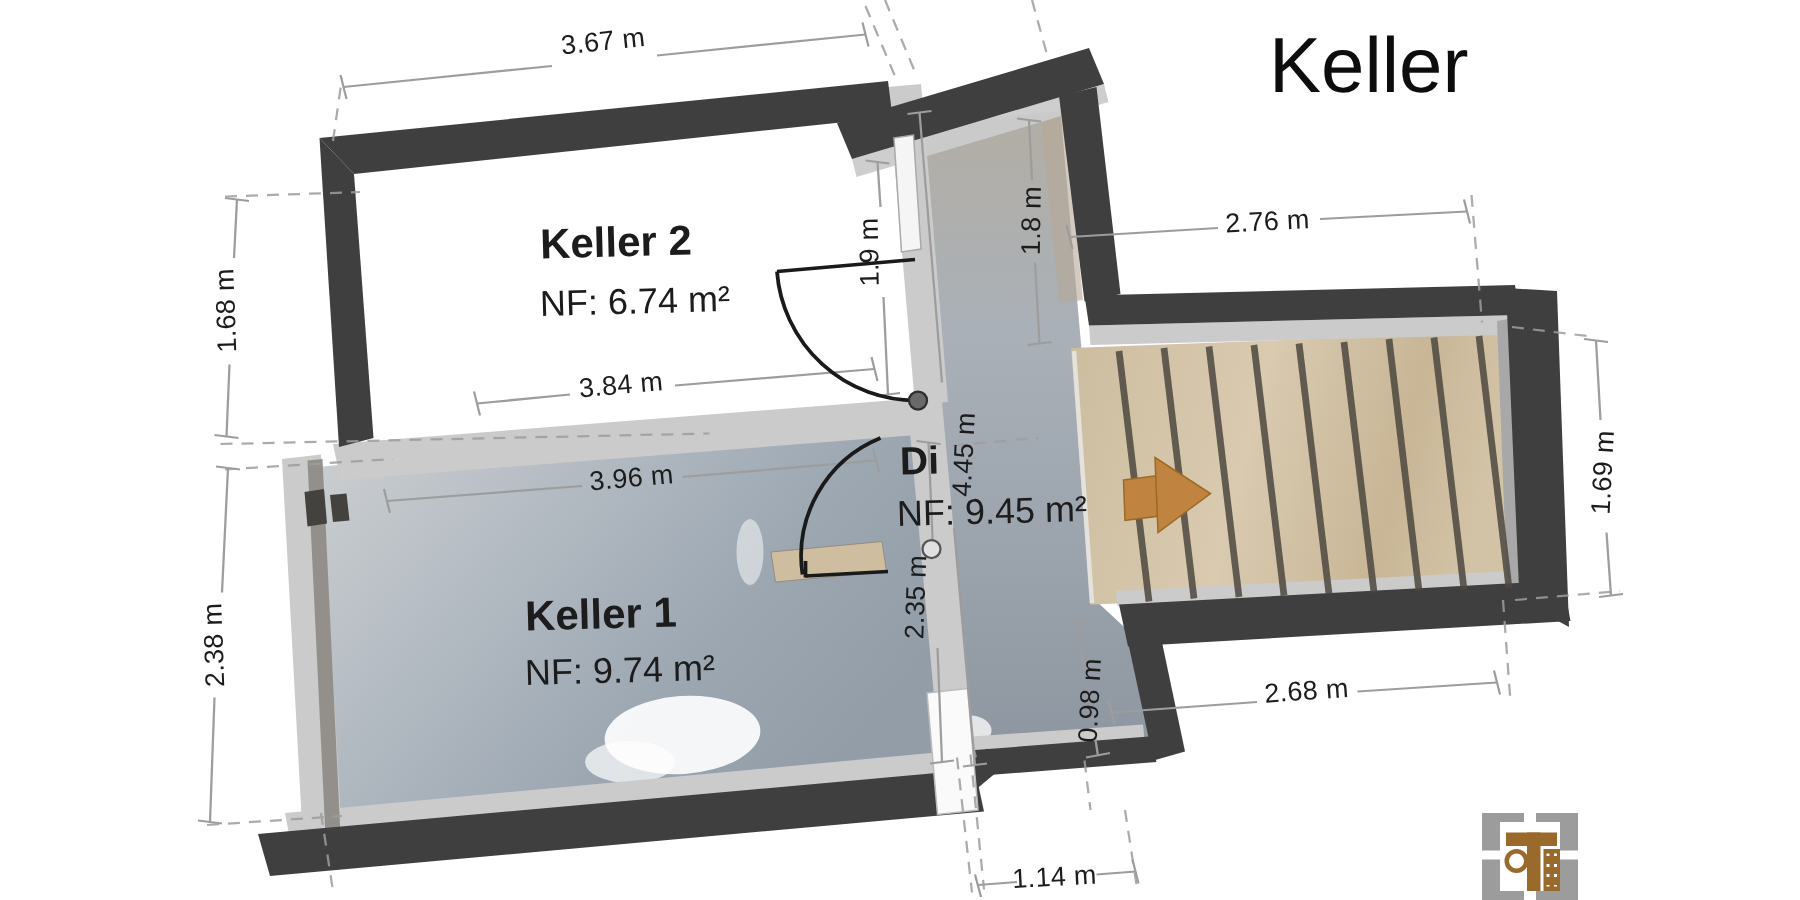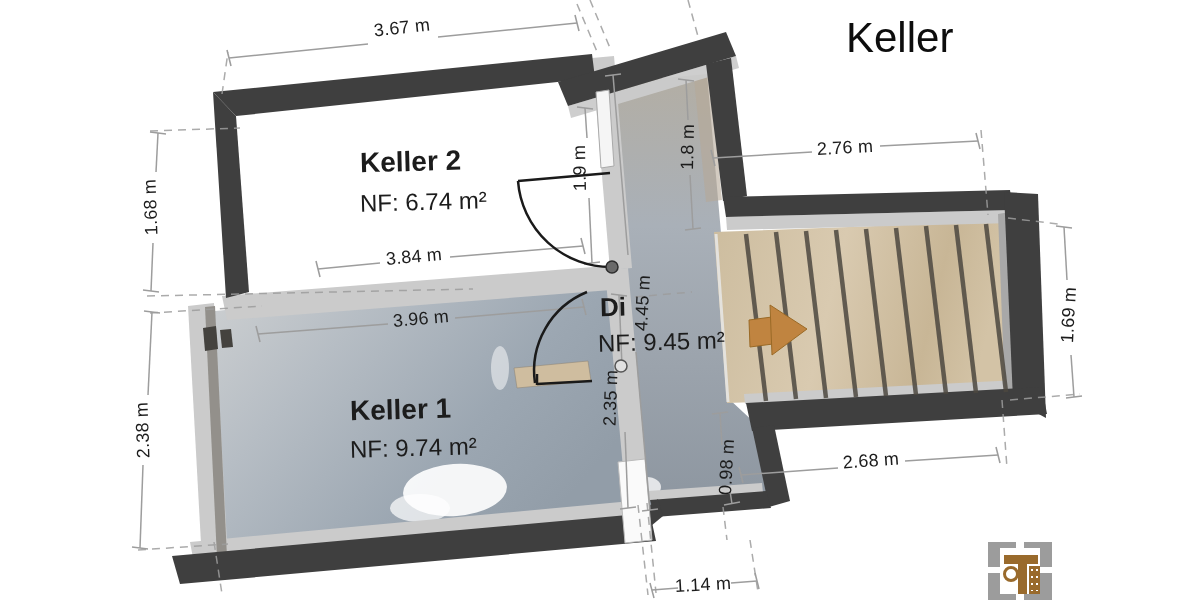--- a/index.html
+++ b/index.html
@@ -7,21 +7,21 @@
     --dim-line:#9d9d9d; --arrow:#c08440; --logo-brown:#996a2c; --logo-gray:#9c9c9c;
   }
   html,body{margin:0;padding:0;background:#fff;}
   .canvas{position:relative;width:1200px;height:600px;background:#fff;overflow:hidden;
           font-family:"Liberation Sans","DejaVu Sans",sans-serif;color:var(--text);}
   .plan-svg{position:absolute;left:0;top:0;}
   .lbl{position:absolute;transform:translate(-50%,-50%) rotate(var(--r,0deg));
        font-size:18px;color:var(--text);white-space:nowrap;letter-spacing:.2px;}
   .room-name{position:absolute;font-weight:bold;font-size:28px;transform:rotate(-1.5deg);white-space:nowrap;}
   .room-area{position:absolute;font-size:24px;transform:rotate(-1.5deg);white-space:nowrap;}
-  .title{position:absolute;left:846px;top:14px;font-size:42px;color:#0d0d0d;}
+  .title{position:absolute;left:846px;top:14px;font-size:52px;color:#0d0d0d;}
   
   .logo{position:absolute;left:988px;top:542px;width:64px;height:58px;}
   .logo .sq{position:absolute;background:var(--logo-gray);}
   .sq1{left:0;top:0;width:28px;height:25px;} .sq2{left:36px;top:0;width:28px;height:25px;}
   .sq3{left:0;top:31px;width:28px;height:27px;} .sq4{left:36px;top:31px;width:28px;height:27px;}
   .logo .plate{position:absolute;left:12px;top:6px;width:40px;height:46px;background:#fff;}
   .logo .bar-top{position:absolute;left:16px;top:13px;width:34px;height:9px;background:var(--logo-brown);}
   .logo .scroll{position:absolute;left:15px;top:24px;width:10px;height:10px;border:3px solid var(--logo-brown);border-radius:50%;background:#fff;}
   .logo .shaft{position:absolute;left:30px;top:13px;width:9px;height:39px;background:var(--logo-brown);}
   .logo .bldg{position:absolute;left:41px;top:24px;width:11px;height:28px;background:var(--logo-brown);}

